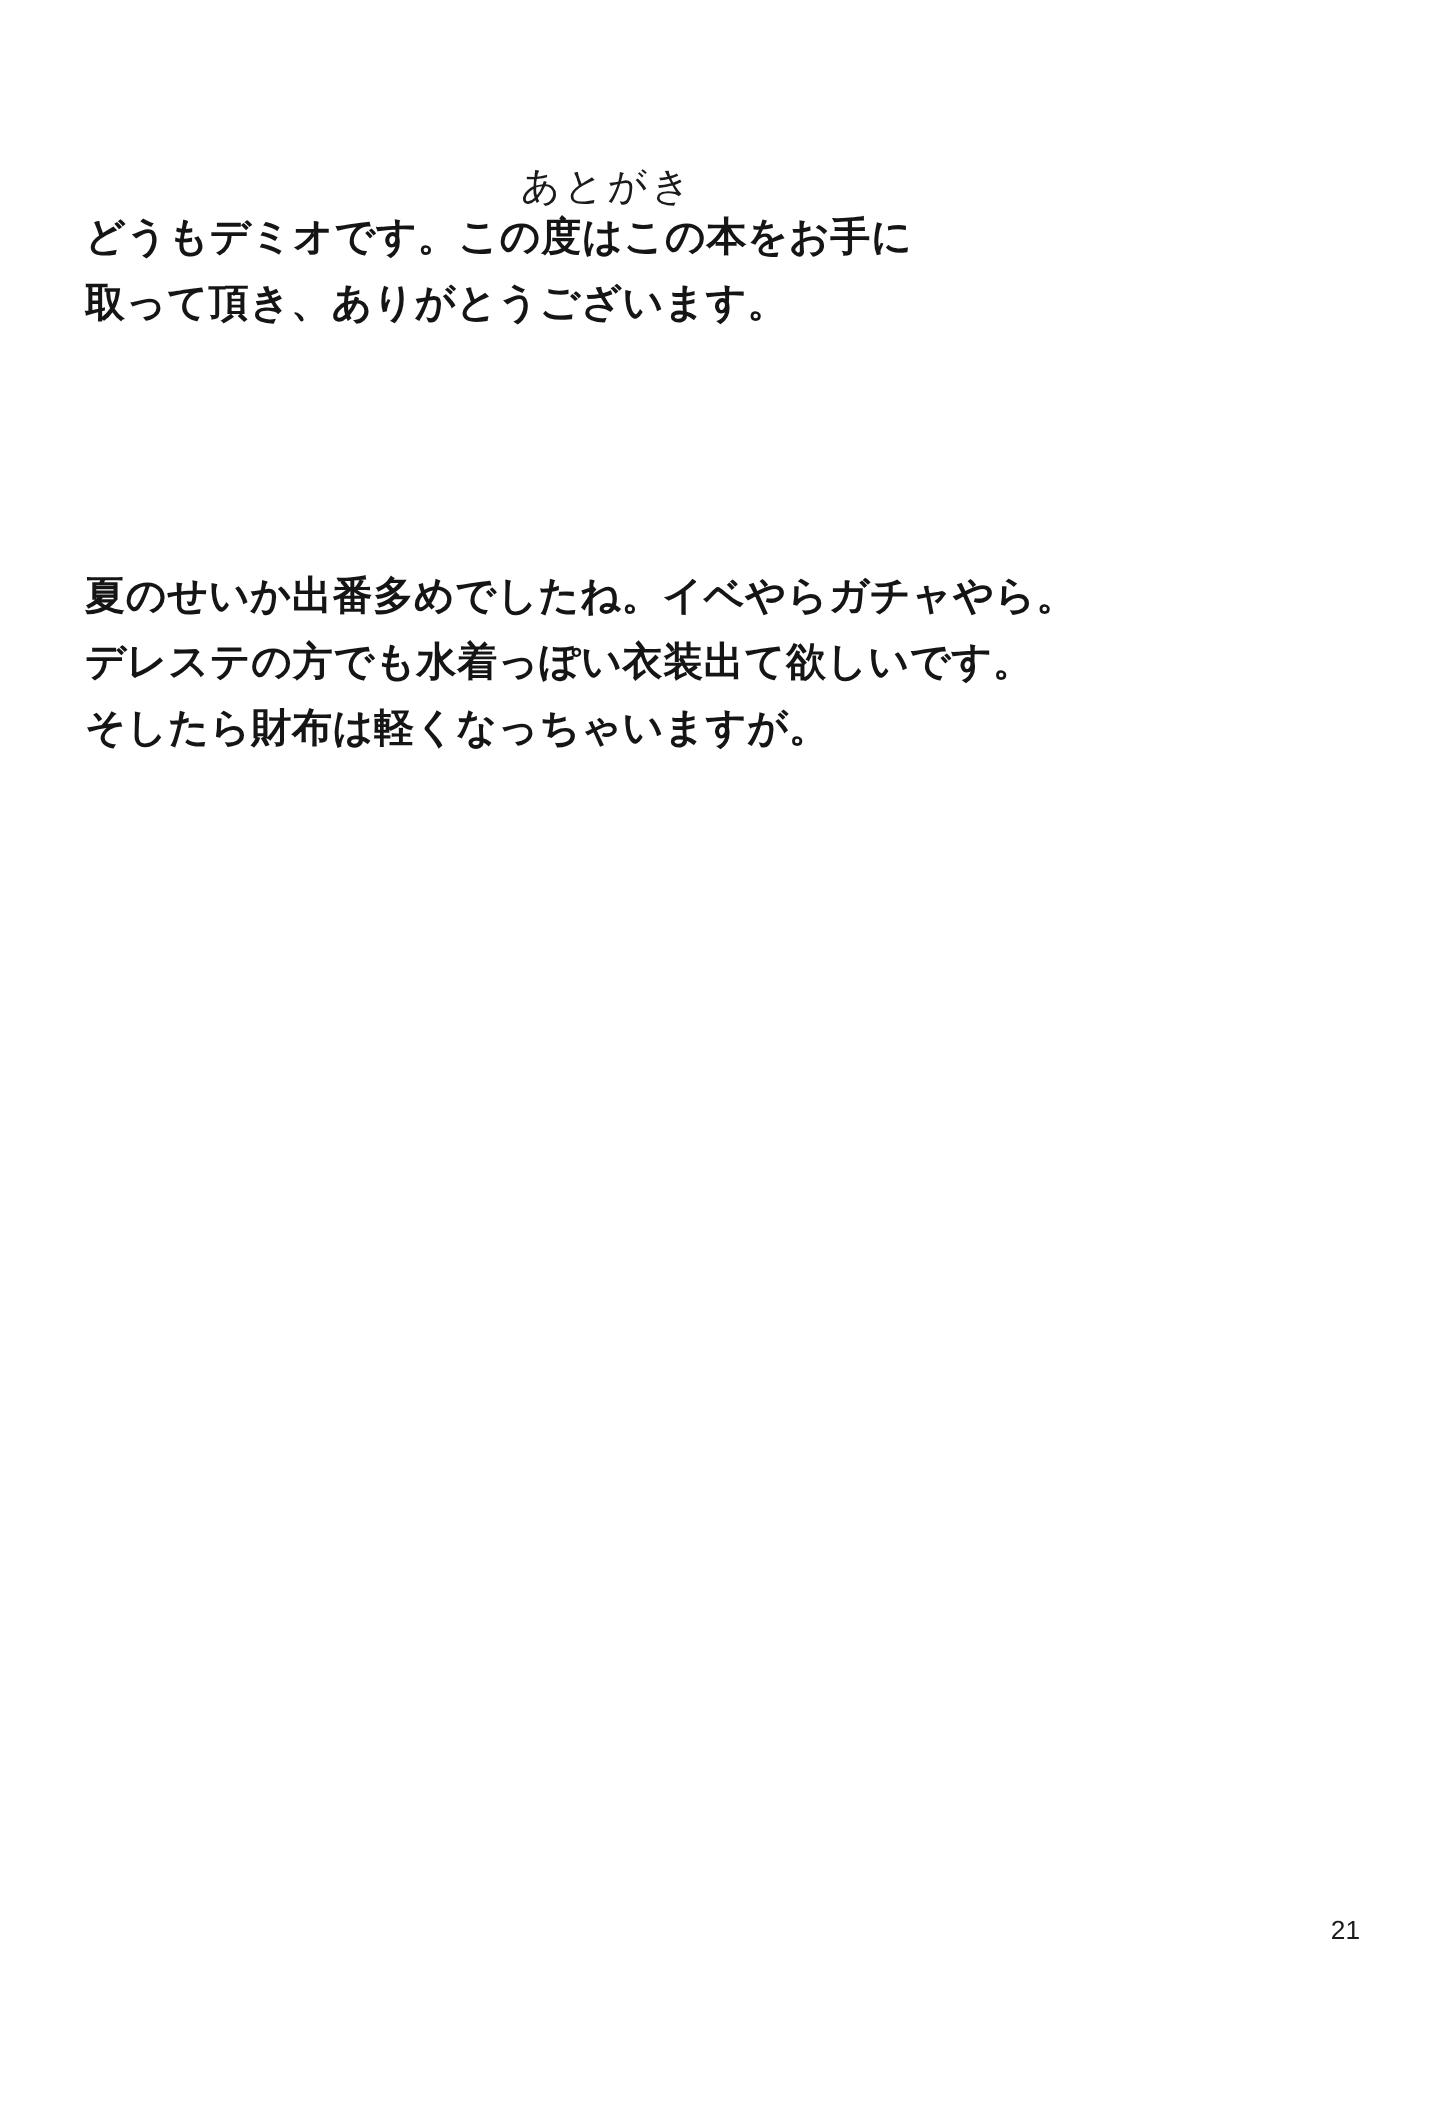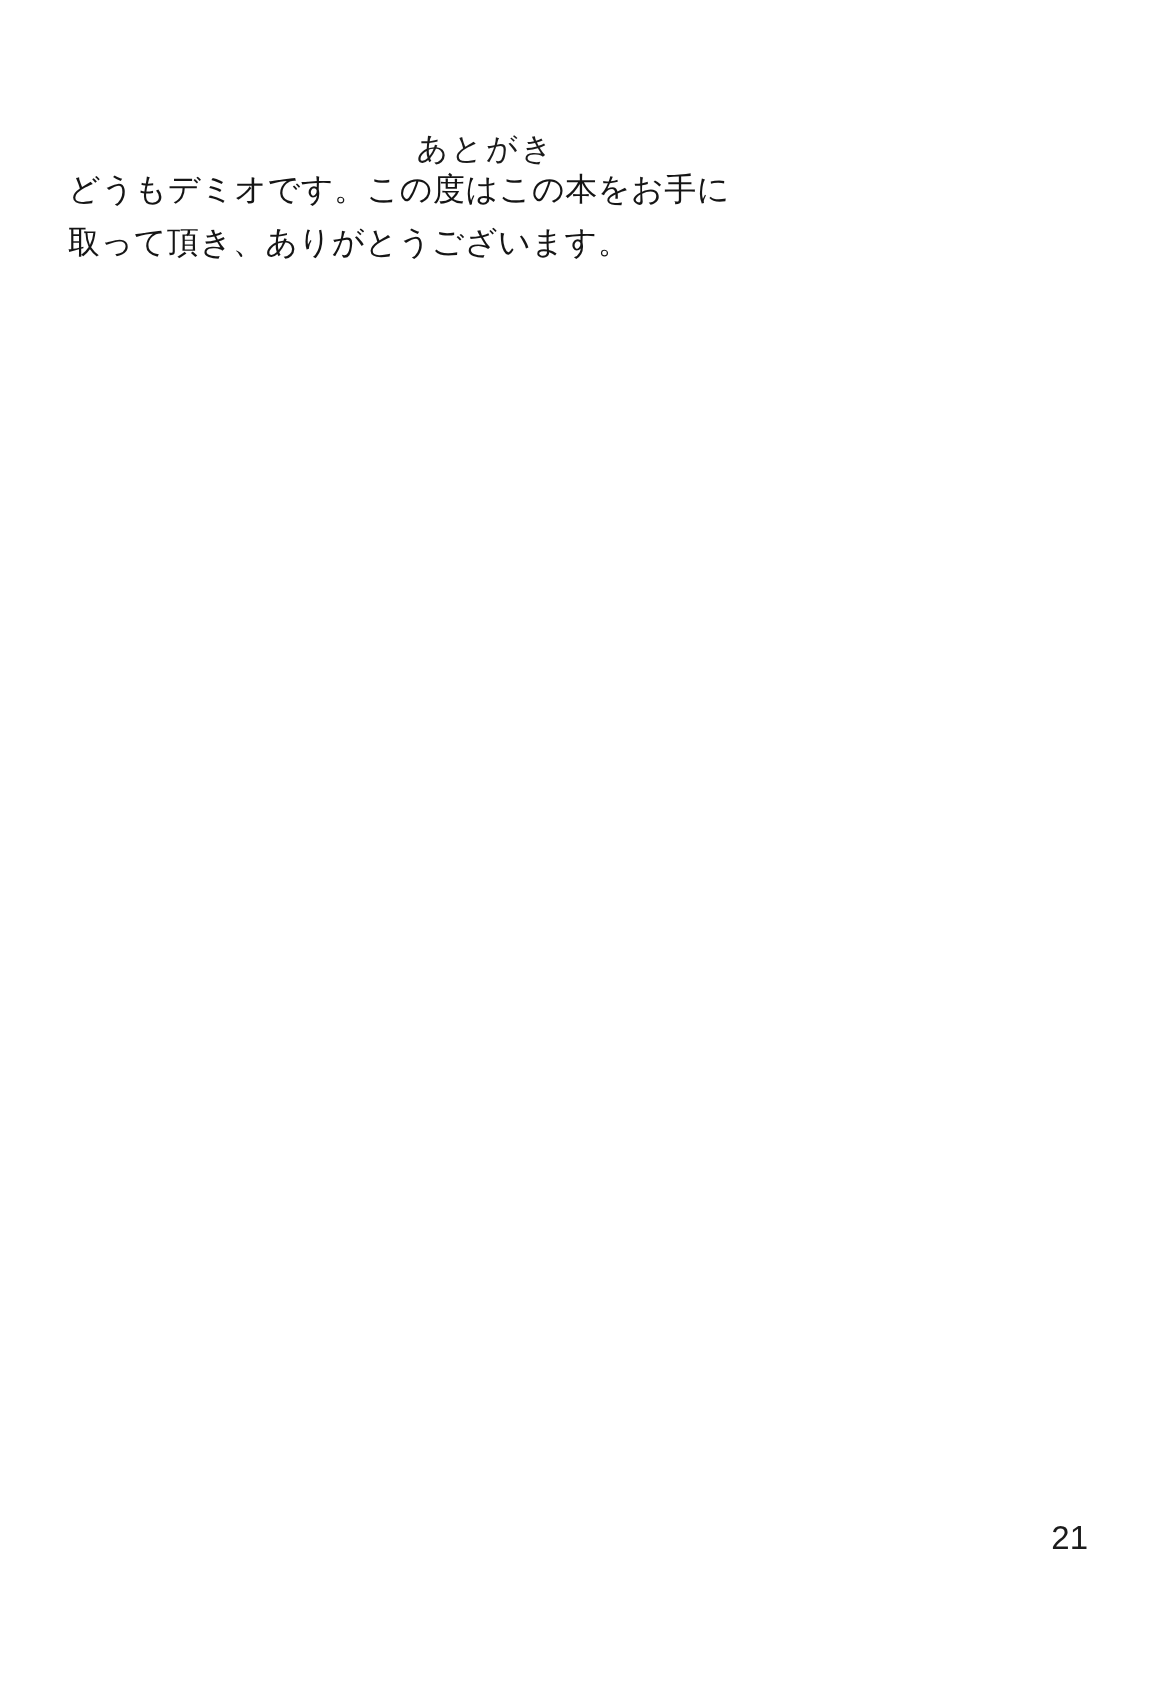--- a/index.html
+++ b/index.html
@@ -32,43 +32,46 @@
   }
   .body-block {
     position: absolute;
     left: 68px;
     width: 1010px;
     font-size: 32px;
     line-height: 53px;
     letter-spacing: 0.5px;
     color: #151515;
     white-space: pre-line;
-    font-weight: 400;
+    font-weight: 700;
   }
   #para-0 { top: 163px; }
   #para-1 { top: 290px; }
   #para-2 { top: 450px; }
   #para-3 { top: 612px; }
   .page-number {
     position: absolute;
     right: 62px;
     bottom: 128px;
-    font-size: 33px;
+    font-size: 21px;
     color: #1b1b1b;
     font-family: "Liberation Sans", sans-serif;
   }
 </style>
 </head>
 <body>
 
 <div class="page">
 
   <div class="afterword-title">あとがき</div>
 
   <div class="body-block" id="para-0">どうもデミオです。この度はこの本をお手に
 取って頂き、ありがとうございます。</div>
 
 
+  <div class="body-block" id="para-2">夏のせいか出番多めでしたね。イベやらガチャやら。
+デレステの方でも水着っぽい衣装出て欲しいです。
+そしたら財布は軽くなっちゃいますが。</div>
 
 
   <div class="page-number">21</div>
 
 </div>
 
 </body></html>

